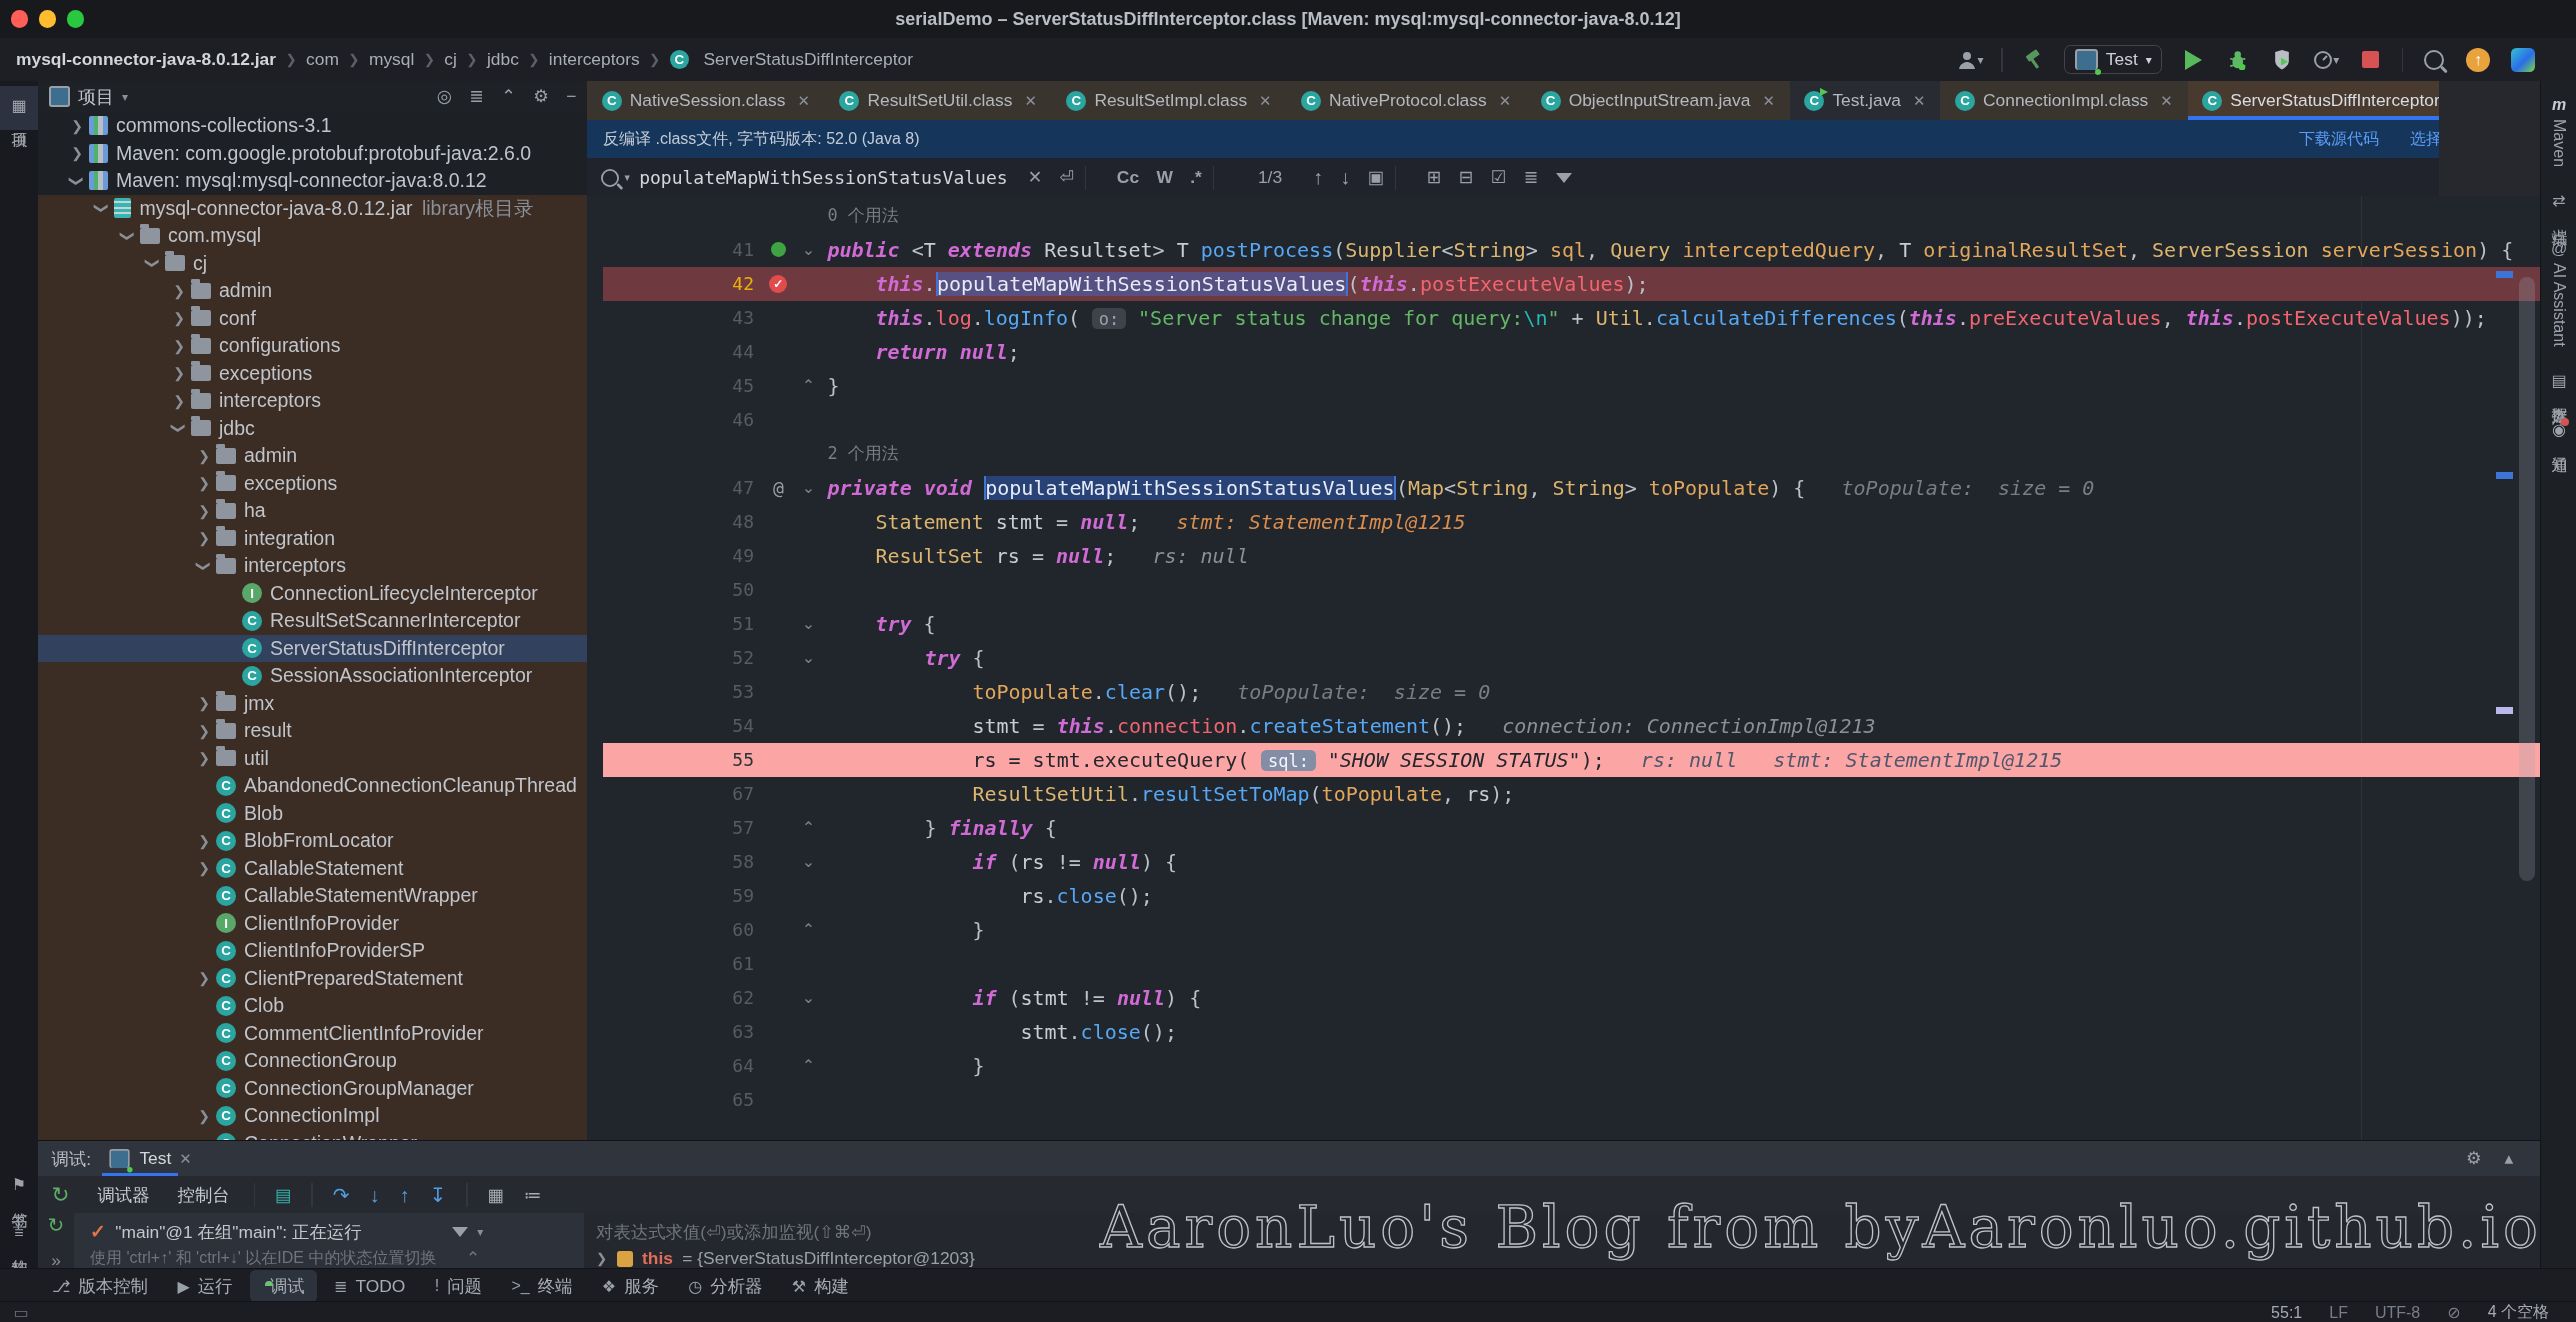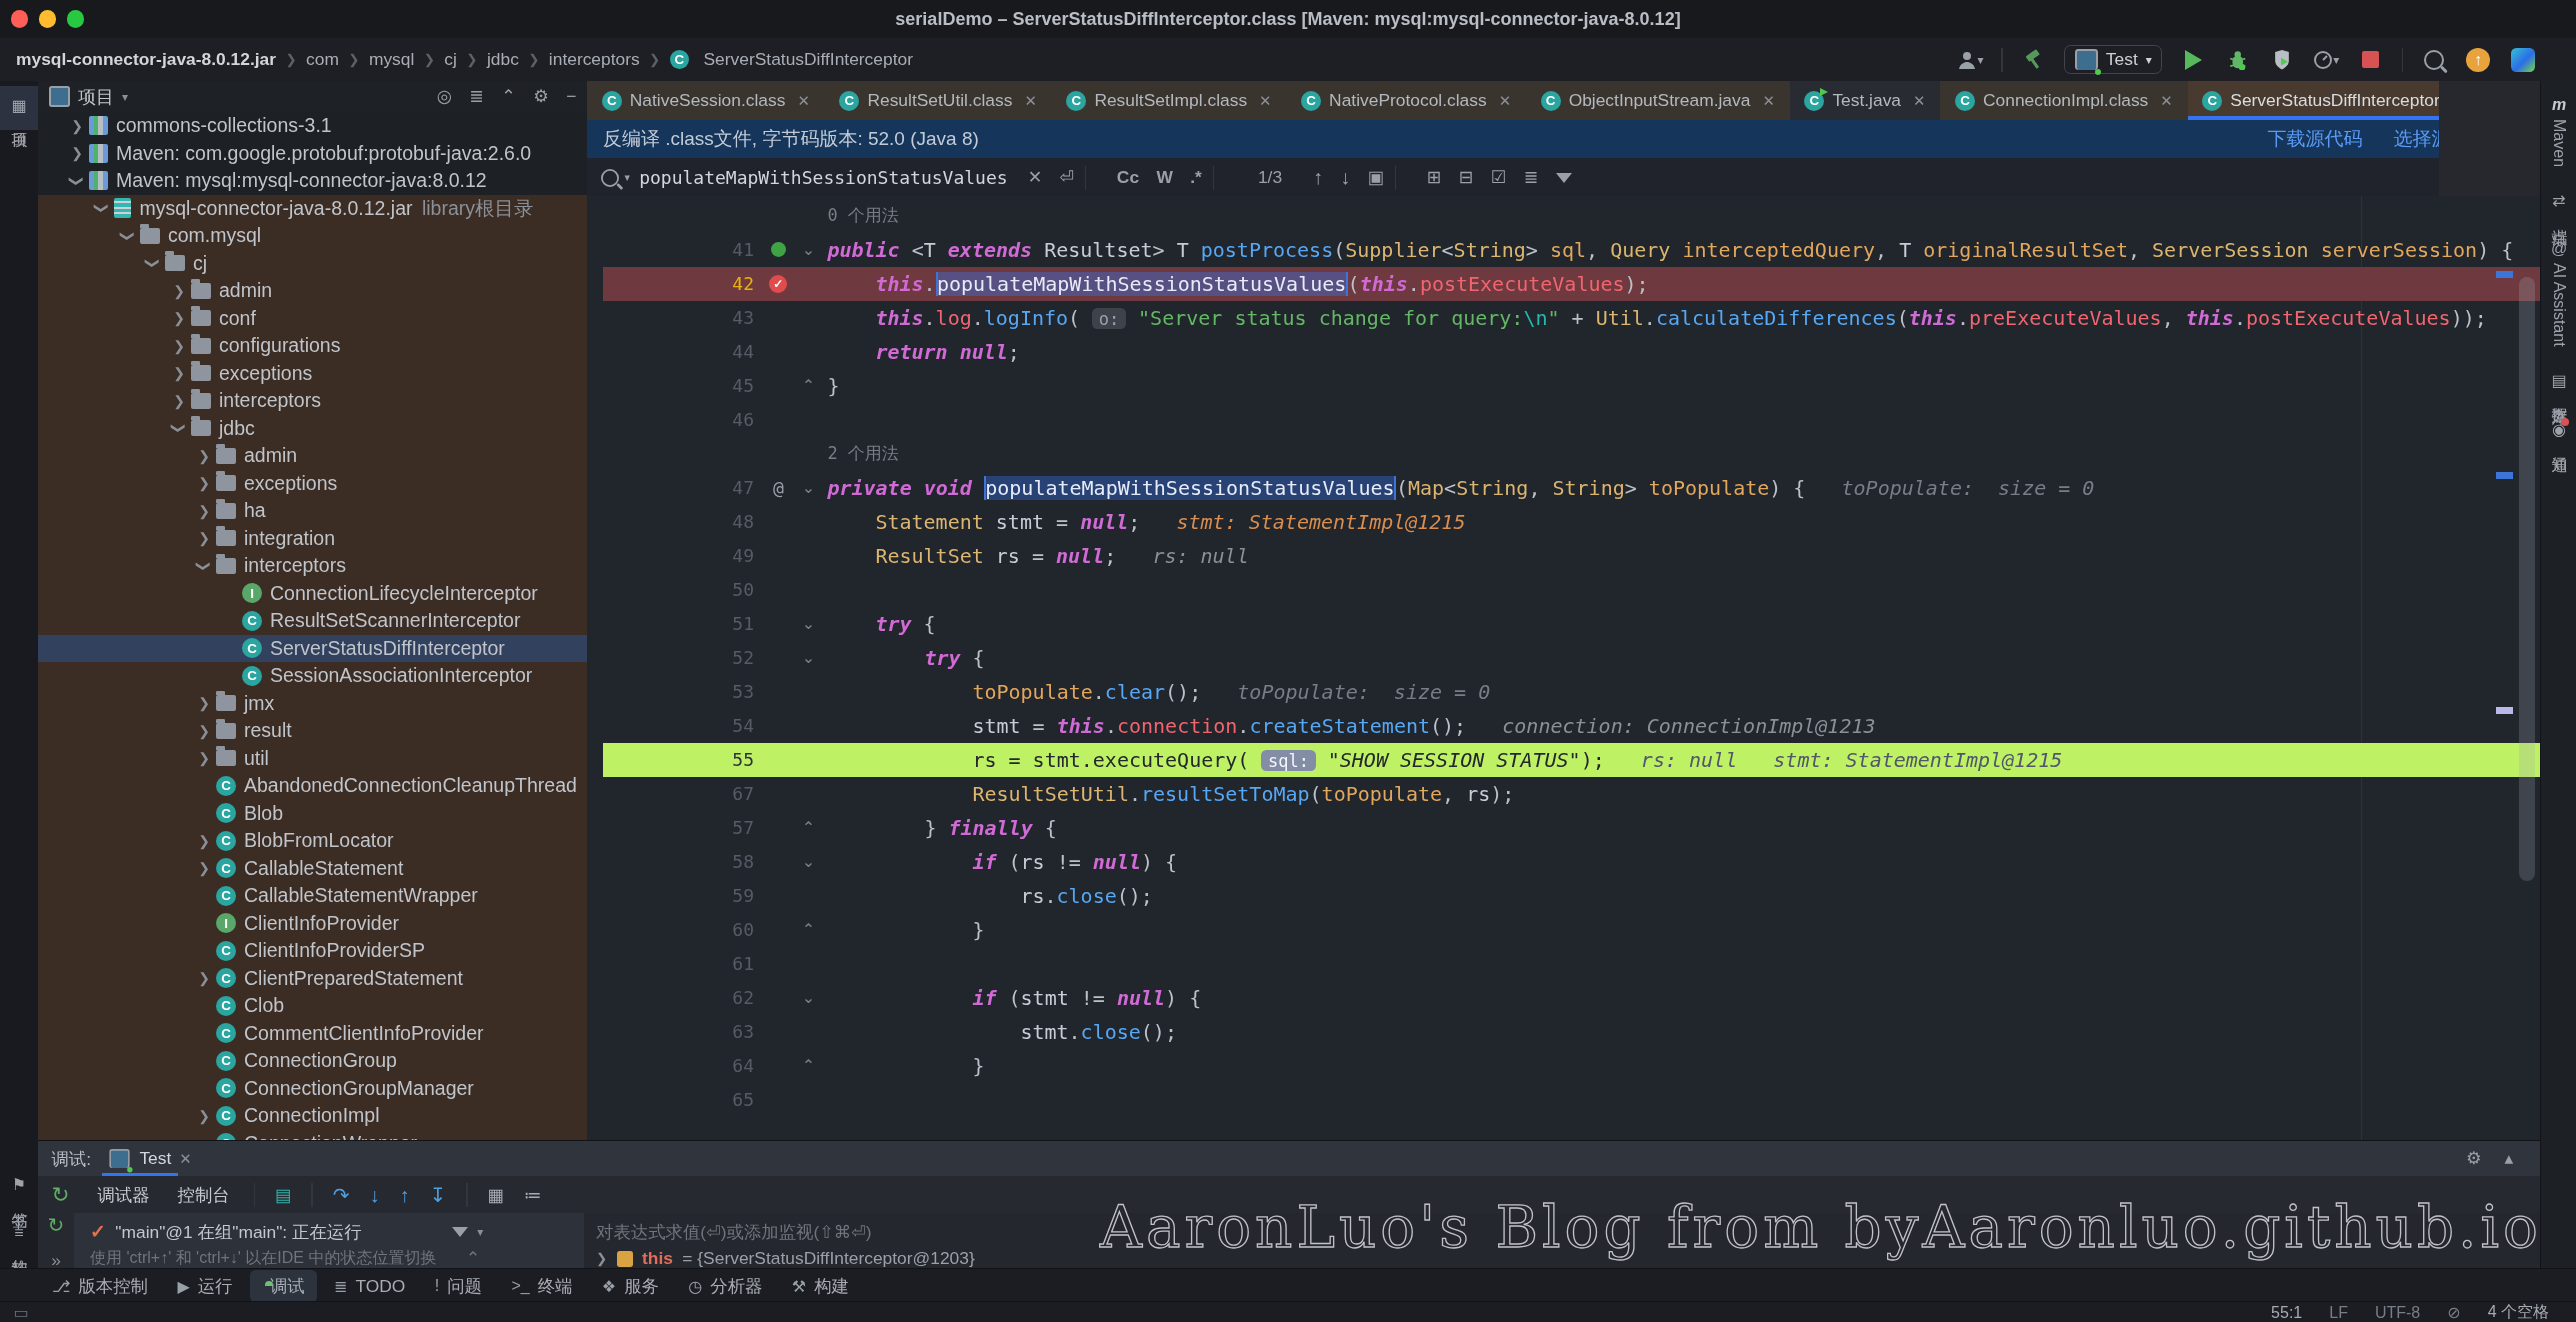--- a/index.html
+++ b/index.html
@@ -56,37 +56,37 @@
   #tabs{height:39px;background:#3a342e;display:flex;align-items:stretch;position:relative;}
   .tab{display:flex;align-items:center;gap:8px;padding:0 14.8px;font-size:17.4px;color:#b4b8bf;position:relative;flex:none;}
   .tab.dark{background:#282b31;}
   .tab.active{background:#483a2f;color:#d9dce1;}
   .tab.active::after{content:'';position:absolute;left:0;right:0;bottom:0;height:4px;background:#3574f0;}
   .tab.partial{width:38px;overflow:hidden;padding:0 0 0 10.7px;}
   .cbadge{width:20px;height:20px;border-radius:50%;background:#2ba5a0;color:#fff;font-size:13.4px;font-weight:bold;display:flex;align-items:center;justify-content:center;position:relative;flex:none;}
   .cbadge.run::after{content:'';position:absolute;right:-4px;top:-2.7px;width:0;height:0;border-left:8px solid #51c94f;border-top:4.7px solid transparent;border-bottom:4.7px solid transparent;}
   .tclose{color:#8a8f98;font-size:14.8px;margin-left:4px;}
   #tabs-endcap{position:absolute;right:0;top:0;bottom:0;width:101px;background:#26282e;display:flex;align-items:center;justify-content:center;gap:20px;color:#9aa0a8;font-size:19px;}
-  #banner{height:38px;background:#15365a;display:flex;align-items:center;padding:0 16px;font-size:19px;color:#c3cbd8;}
+  #banner{height:38px;background:#15365a;display:flex;align-items:center;padding:0 16px;font-size:16px;color:#c3cbd8;}
   #banner .blinks{margin-left:auto;display:flex;gap:31px;margin-right:27px;}
   #banner .blink{color:#5b9bf7;}
   #findbar{height:39px;background:#20232b;display:flex;align-items:center;font-size:17.4px;color:#9ba0a8;border-bottom:1.3px solid #16181d;}
   #findbar .fquery{color:#d3d6dc;font-family:"DejaVu Sans Mono",monospace;font-size:18px;margin-left:9.4px;}
   #findbar .fgrp{display:flex;align-items:center;gap:17.4px;margin-left:20px;}
   #findbar .fsep{width:1.3px;height:24px;background:#33363c;margin:0 10.7px;}
   .funnel{width:0;height:0;border-left:8px solid transparent;border-right:8px solid transparent;border-top:10.7px solid #9ba0a8;}
   
   #code{position:absolute;left:0;top:115px;width:1953px;height:945px;background:#21252c;}
   #code-rows{position:absolute;left:16px;top:2.7px;width:1953px;}
   .crow{display:flex;align-items:center;height:34px;position:relative;}
   .lnum{width:151px;text-align:right;padding-right:9.4px;color:#565c66;font-size:18px;font-family:"DejaVu Sans Mono",monospace;flex:none;}
   .gico{width:30px;flex:none;display:flex;align-items:center;justify-content:center;}
   .fold{width:30px;flex:none;color:#7b8189;font-size:16px;text-align:center;}
   .ctext{white-space:pre;font-family:"DejaVu Sans Mono",monospace;font-size:20px;flex:1;overflow:hidden;}
-  .crow.cur{background:#bef264;}.crow.cur .lnum{color:#2e3138;}.crow.cur .fold{color:#52565e;}
+  .crow.cur{background:#fca5a5;}.crow.cur .lnum{color:#2e3138;}.crow.cur .fold{color:#52565e;}
   .crow.bp{background:#6e3a40;}.crow.bp .lnum{color:#eab308;}
   .crow.inl .ctext{color:#787d86;font-size:17px;}
   .bpdot{width:18px;height:18px;border-radius:50%;background:#e04c4c;color:#fff;font-size:12px;line-height:18px;text-align:center;font-weight:bold;}
   .gdot{width:14.8px;height:14.8px;border-radius:50%;background:#3fa344;}
   .gat{color:#9aa0a8;font-size:18px;font-family:"DejaVu Sans Mono",monospace;}
   .kw{color:#d06ad4;font-style:italic;font-weight:bold;}
   .ty{color:#dcb56f;}.tw{color:#c8ccd4;}.mt{color:#56a8f5;}.pr{color:#e3a75c;}.fd{color:#f2656f;}
   .st{color:#64b865;}.es{color:#23b9b0;}.p{color:#bcc0c8;}.vr{color:#c8ccd4;}
   .in{color:#787d86;font-style:italic;}
   .dbo{color:#d98d4e;font-style:italic;}.dbg{color:#8b9097;font-style:italic;}

